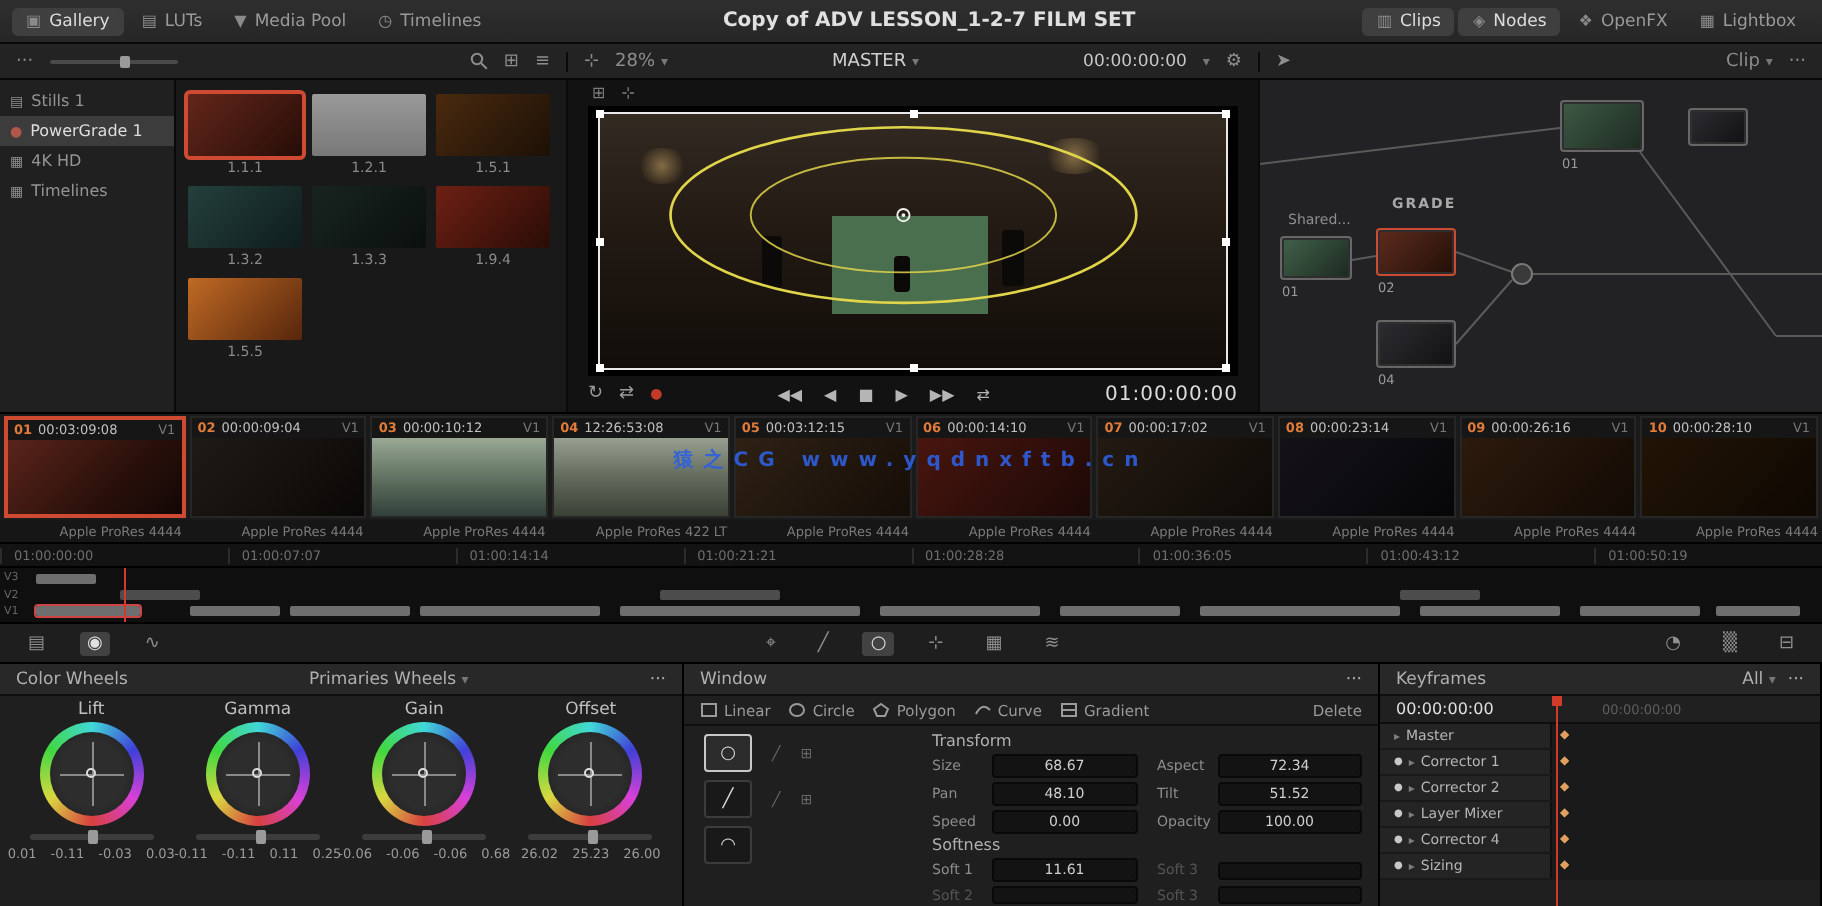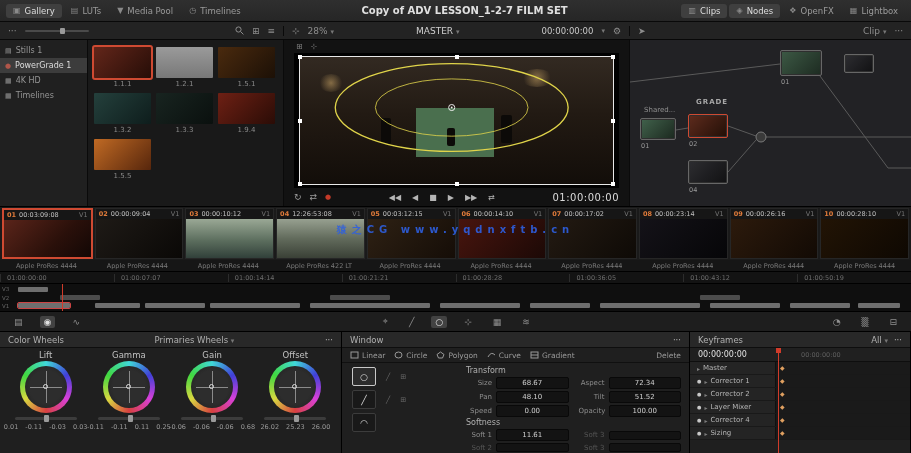--- a/index.html
+++ b/index.html
@@ -84,21 +84,21 @@
 .t5{background:linear-gradient(135deg,#2e2114,#150d07)}
 .t6{background:linear-gradient(135deg,#48150e,#1c0906)}
 .t7{background:linear-gradient(135deg,#231a12,#0e0a06)}
 .t8{background:linear-gradient(135deg,#141218,#060608)}
 .t9{background:linear-gradient(135deg,#2c1a0c,#120a04)}
 .t10{background:linear-gradient(135deg,#221405,#0e0802)}
 .watermark{position:absolute;left:50%;top:16px;transform:translateX(-50%);color:rgba(45,95,225,.9);
 font-size:10px;font-weight:bold;letter-spacing:5px;white-space:nowrap;z-index:6;pointer-events:none}
 
 .formats{height:11px;flex:0 0 11px;display:flex;gap:2px;padding:0 2px;background:#161616;align-items:center}
-.fmt{flex:1;text-align:center;color:#7a7a7a;font-size:6.5px;white-space:nowrap;overflow:hidden}
+.fmt{flex:1;text-align:right;color:#7a7a7a;font-size:6.5px;white-space:nowrap;overflow:hidden}
 .ruler{height:12px;flex:0 0 12px;display:flex;align-items:center;background:#131313;border-top:1px solid #000;color:#6e6e6e;font-size:6.5px}
 .ruler span{flex:1;padding-left:6px;border-left:1px solid #2c2c2c}
 
 .minitl{height:28px;flex:0 0 28px;background:#0f0f0f;position:relative;border-top:1px solid #000}
 .tlabels{position:absolute;left:2px;top:1px;font-size:5.5px;color:#666;line-height:8.5px}
 .blk{position:absolute;height:5px;background:#6e6e6e;border-radius:1px}
 .blk.dim{background:#4c4c4c}
 .ph{position:absolute;top:0;bottom:0;width:1px;background:#d03b2a;z-index:2}
 
 .tools{height:20px;flex:0 0 20px;background:#1e1e1e;border-top:1px solid #000;display:flex;align-items:center;padding:0 10px;color:#8f8f8f}
@@ -132,21 +132,21 @@
 .win-body{flex:1;display:flex}
 .shapelist{width:120px;padding:4px 0 0 10px}
 .slot-row{display:flex;align-items:center;gap:10px;margin-bottom:4px}
 .slot{width:24px;height:19px;border:1px solid #3c3c3c;border-radius:2px;display:flex;align-items:center;justify-content:center;color:#d8d8d8;background:#191919;font-size:9px}
 .slot.active{border-color:#c8c8c8;background:#2c2c2c}
 .mini-ic{font-size:7px;color:#6a6a6a}
 .transform{flex:1;padding:2px 8px 0 4px}
 .t-title{color:#b0b0b0;font-size:8px;margin:1px 0 2px}
 .t-grid{display:grid;grid-template-columns:1fr 1fr;gap:2px 10px}
 .field{display:flex;align-items:center;gap:4px;font-size:7px;color:#8d8d8d}
-.field .fl{width:26px;text-align:right;white-space:nowrap}
+.field .fl{width:26px;text-align:left;white-space:nowrap}
 .pill{flex:1;background:#131313;border:1px solid #090909;border-radius:2px;text-align:center;color:#cfcfcf;padding:1px 0;font-size:7px;min-height:9px}
 .field.disabled .fl{color:#555}
 .field.disabled .pill{color:#4a4a4a}
 
 .p-keyframes{flex:1;position:relative}
 .kf-tcrow{height:14px;flex:0 0 14px;display:flex;align-items:center;border-bottom:1px solid #0e0e0e;background:#202020}
 .kf-tc{width:85px;padding-left:8px;color:#e0e0e0;font-size:8px}
 .kf-tc2{color:#5f5f5f;font-size:6.5px;padding-left:26px}
 .kf-rows{flex:1}
 .kf-row{height:13px;display:flex;border-bottom:1px solid #191919}

